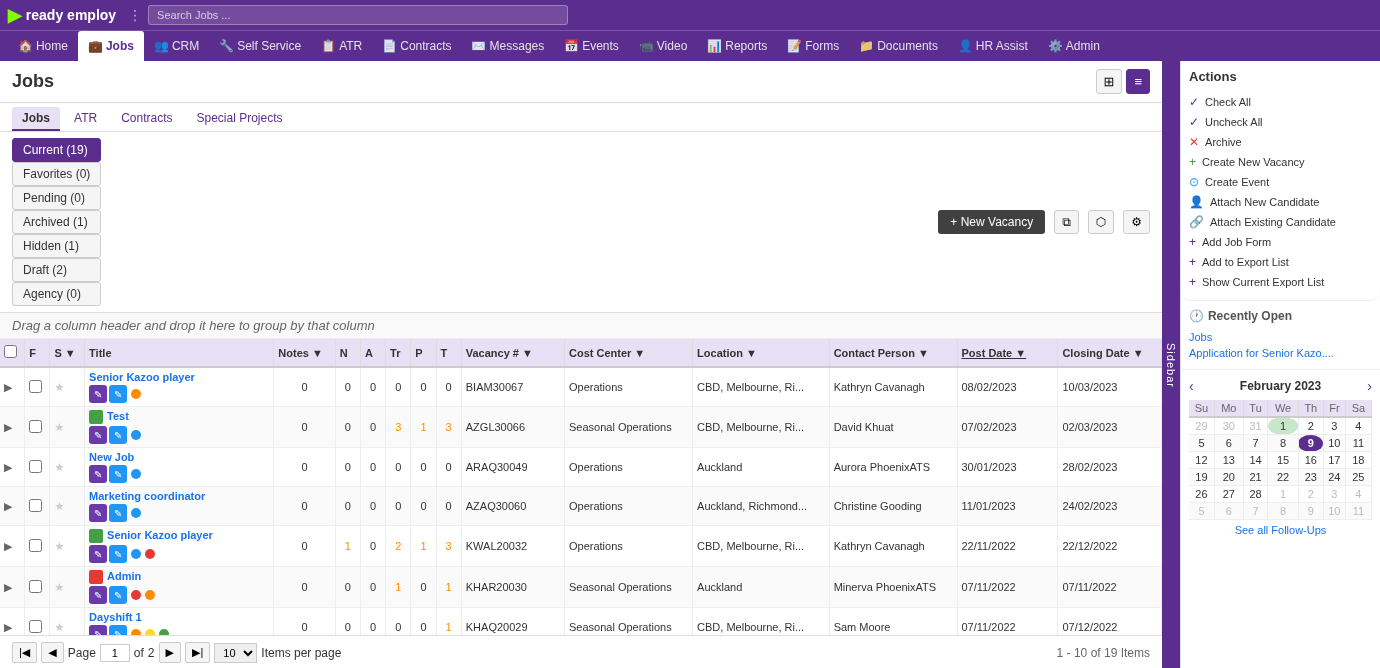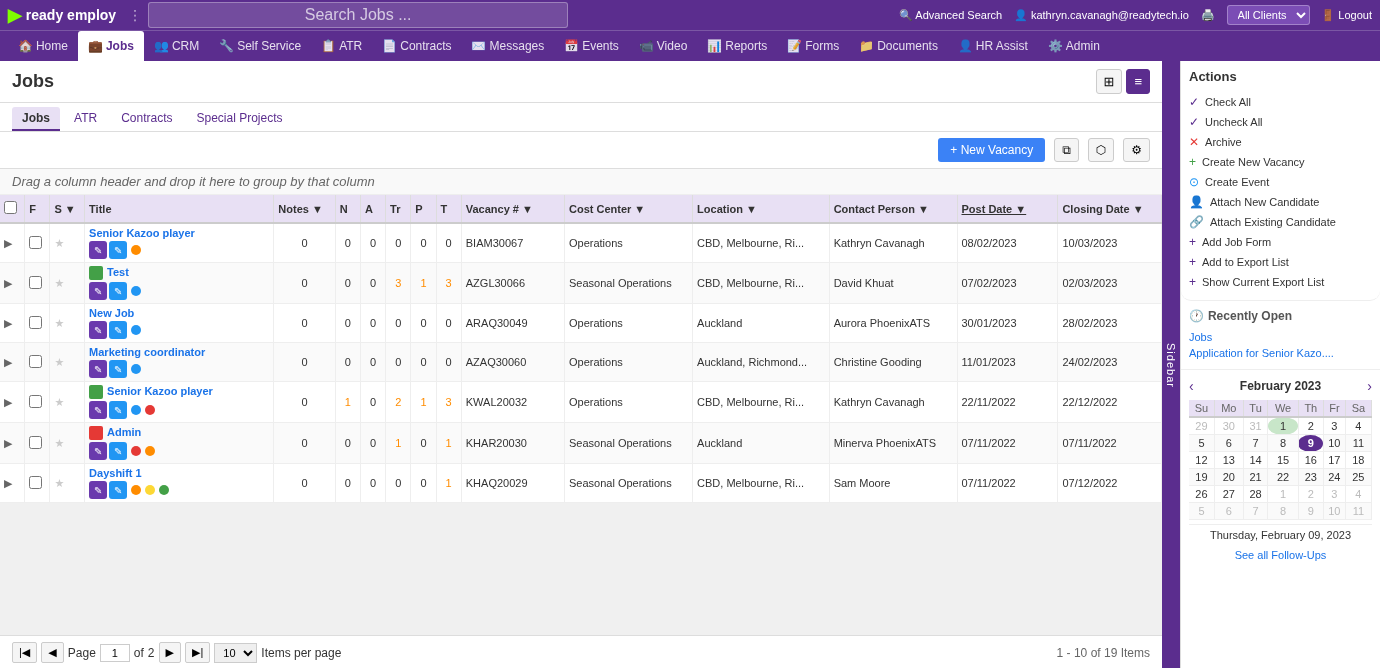--- a/index.html
+++ b/index.html
@@ -2,21 +2,21 @@
 <html><head>
   <meta charset="utf-8">
   <style>
     * { box-sizing: border-box; margin: 0; padding: 0; }
     body { font-family: Arial, sans-serif; font-size: 12px; background: #f0f0f0; color: #333; }
 
     
     #topbar { background: #5b2d8e; display: flex; align-items: center; padding: 0 8px; height: 30px; }
     #logo { color: white; font-weight: bold; font-size: 14px; display: flex; align-items: center; gap: 4px; margin-right: 12px; }
     #logo-icon { color: #7fff00; font-size: 18px; }
-    #search-bar { flex: 1; max-width: 420px; background: rgba(255,255,255,0.15); border: 1px solid rgba(255,255,255,0.3); border-radius: 3px; padding: 3px 8px; color: white; font-size: 16px; text-align: center; }
+    #search-bar { flex: 1; max-width: 420px; background: rgba(255,255,255,0.15); border: 1px solid rgba(255,255,255,0.3); border-radius: 3px; padding: 3px 8px; color: white; font-size: 11px; }
     #search-bar::placeholder { color: rgba(255,255,255,0.7); }
     #topbar-right { margin-left: auto; display: flex; align-items: center; gap: 12px; color: white; font-size: 11px; }
     #client-select { background: #7b4db5; border: 1px solid rgba(255,255,255,0.3); color: white; font-size: 11px; padding: 2px 6px; border-radius: 3px; }
 
     
     #navbar { background: #5b2d8e; display: flex; align-items: center; padding: 0 8px; border-top: 1px solid rgba(255,255,255,0.2); }
     .nav-item { color: rgba(255,255,255,0.85); padding: 8px 10px; font-size: 12px; cursor: pointer; display: flex; align-items: center; gap: 3px; text-decoration: none; }
     .nav-item.active { background: white; color: #5b2d8e; border-radius: 3px 3px 0 0; font-weight: bold; }
 
     
@@ -32,21 +32,21 @@
 
     
     #sub-tabs { display: flex; align-items: center; padding: 4px 12px 0; background: white; border-bottom: 1px solid #ddd; gap: 4px; }
     .sub-tab { padding: 4px 10px; cursor: pointer; color: #5b2d8e; font-size: 12px; border-bottom: 2px solid transparent; }
     .sub-tab.active { border-bottom: 2px solid #5b2d8e; font-weight: bold; color: #333; background: #e8e0f4; border-radius: 3px 3px 0 0; }
 
     
     #filter-bar { display: flex; align-items: center; padding: 6px 12px; background: white; border-bottom: 1px solid #ddd; gap: 6px; }
     .filter-tab { padding: 4px 10px; cursor: pointer; font-size: 12px; border: 1px solid #ccc; border-radius: 3px; background: #f5f5f5; }
     .filter-tab.active { background: #5b2d8e; color: white; border-color: #5b2d8e; }
-    #new-vacancy-btn { margin-left: auto; background: #3b82f6; color: white; border: none; padding: 5px 12px; border-radius: 3px; font-size: 12px; cursor: pointer; display: flex; align-items: center; gap: 4px; }
+    #new-vacancy-btn { margin-left: auto; background: #404040; color: white; border: none; padding: 5px 12px; border-radius: 3px; font-size: 12px; cursor: pointer; display: flex; align-items: center; gap: 4px; }
     .toolbar-btn { border: 1px solid #ccc; background: #f5f5f5; padding: 4px 7px; cursor: pointer; border-radius: 3px; margin-left: 3px; font-size: 12px; }
 
     
     #drag-hint { padding: 5px 12px; font-size: 13px; color: #666; background: #f9f9f9; border-bottom: 1px solid #eee; font-style: italic; }
 
     
     #jobs-table-wrapper { flex: 1; overflow-y: auto; overflow-x: hidden; }
     table { width: 100%; border-collapse: collapse; font-size: 11px; }
     thead tr { background: #e8e0f4; border-bottom: 2px solid #ccc; }
     thead th { padding: 6px 4px; text-align: left; font-weight: bold; font-size: 11px; border-right: 1px solid #ddd; position: relative; white-space: nowrap; }
@@ -106,35 +106,20 @@
 </head>
 <body>
 
 <div id="topbar">
   <div id="logo">
     <span id="logo-icon">▶</span>
     <span>ready employ</span>
   </div>
   <span style="color:rgba(255,255,255,0.6);font-size:14px;margin-right:6px;">⋮</span>
   <input id="search-bar" type="text" placeholder="Search Jobs ..." style="">
-  <div id="topbar-right">
-    <span style="cursor:pointer;">
-      🔍 <span>Advanced Search</span>
-    </span>
-    <span>
-      👤 <span>kathryn.cavanagh@readytech.io</span>
-    </span>
-    <span>🖨️</span>
-    <select id="client-select">
-      <option>All Clients</option>
-    </select>
-    <span style="cursor:pointer;">
-      🚪 <span>Logout</span>
-    </span>
-  </div>
 </div>
 
 <div id="navbar">
     <a class="nav-item">
       <span>🏠</span>
       <span>Home</span>
     </a>
     <a class="nav-item active">
       <span>💼</span>
       <span>Jobs</span>
@@ -201,20 +186,29 @@
     </div>
 
     <div id="sub-tabs">
         <div class="sub-tab active">Jobs</div>
         <div class="sub-tab">ATR</div>
         <div class="sub-tab">Contracts</div>
         <div class="sub-tab">Special Projects</div>
       </div>
 
     <div id="filter-bar">
+      <div id="filter-tabs-container">
+          <div class="filter-tab active">Current (19)</div>
+          <div class="filter-tab">Favorites (0)</div>
+          <div class="filter-tab">Pending (0)</div>
+          <div class="filter-tab">Archived (1)</div>
+          <div class="filter-tab">Hidden (1)</div>
+          <div class="filter-tab">Draft (2)</div>
+          <div class="filter-tab">Agency (0)</div>
+        </div>
       <button id="new-vacancy-btn">+ New Vacancy</button>
       <button class="toolbar-btn">⧉</button>
       <button class="toolbar-btn">⬡</button>
       <button class="toolbar-btn">⚙</button>
     </div>
 
     <div id="drag-hint">Drag a column header and drop it here to group by that column</div>
 
     <div id="jobs-table-wrapper">
       <table id="jobs-table">
@@ -567,20 +561,17 @@
                 <td class="other-month">5</td>
                 <td class="other-month">6</td>
                 <td class="other-month">7</td>
                 <td class="other-month">8</td>
                 <td class="other-month">9</td>
                 <td class="other-month">10</td>
                 <td class="other-month">11</td>
               </tr>
             </tbody>
         </table>
-        <div id="cal-footer">
-          <span>Thursday, February 09, 2023</span>
-        </div>
         <a id="see-followups" class="see-followups">See all Follow-Ups</a>
       </div>
     </div>
   </div>
 </div>
 
 </body></html>

